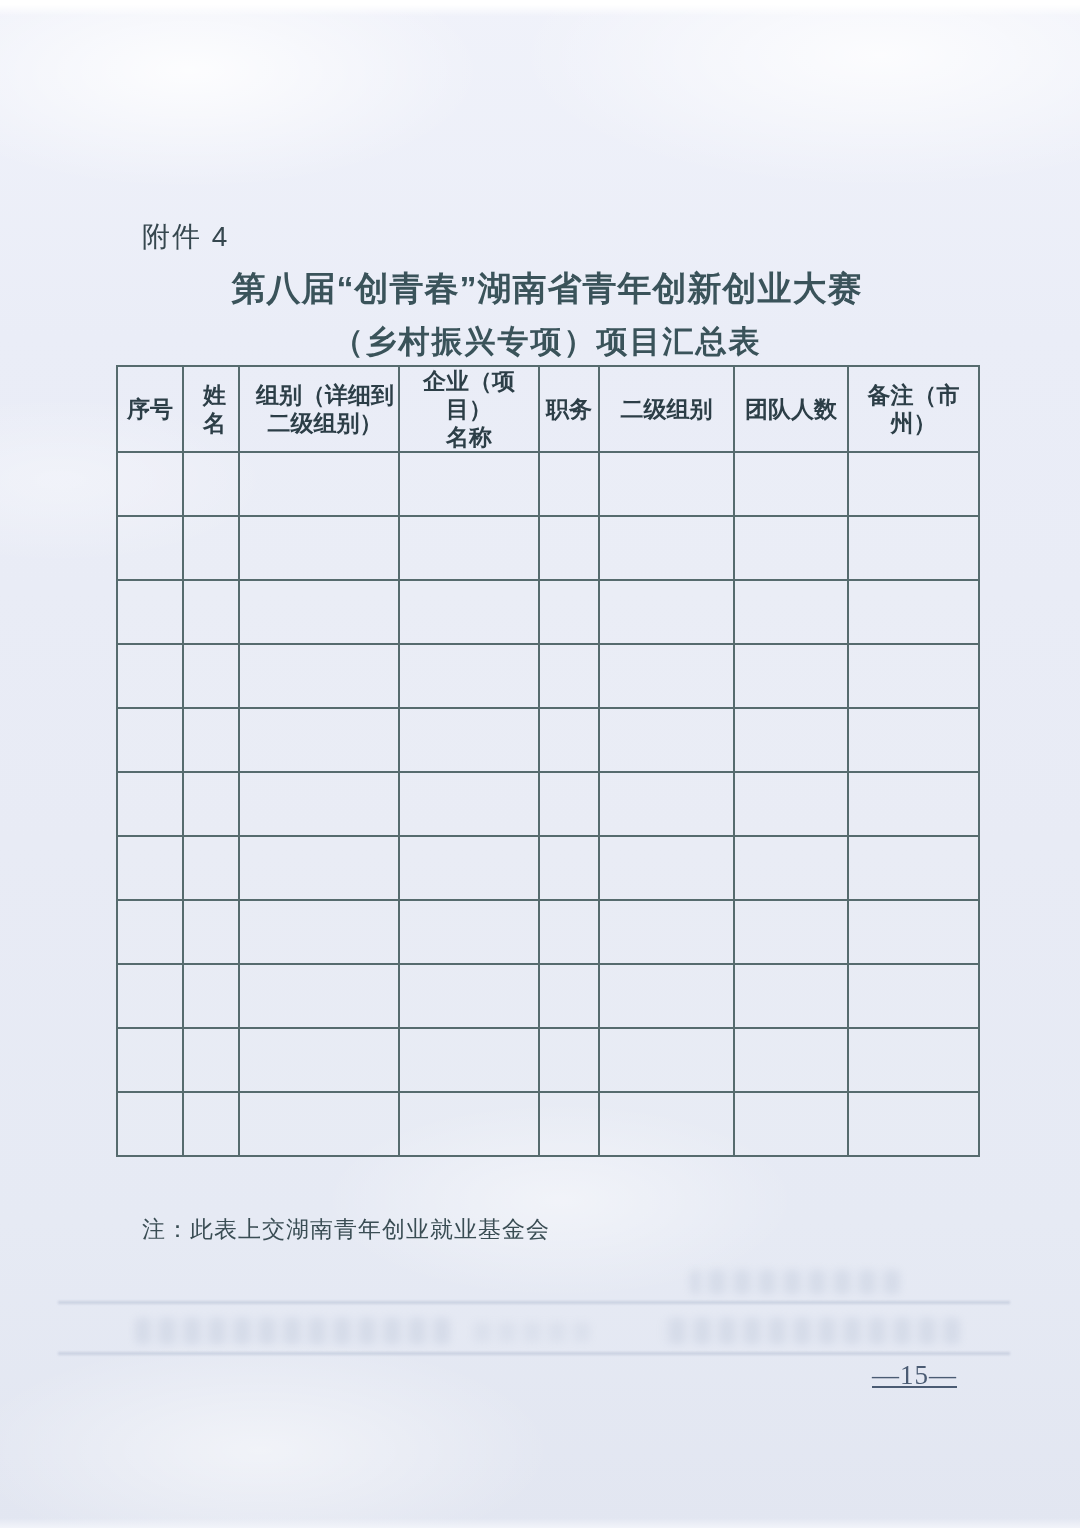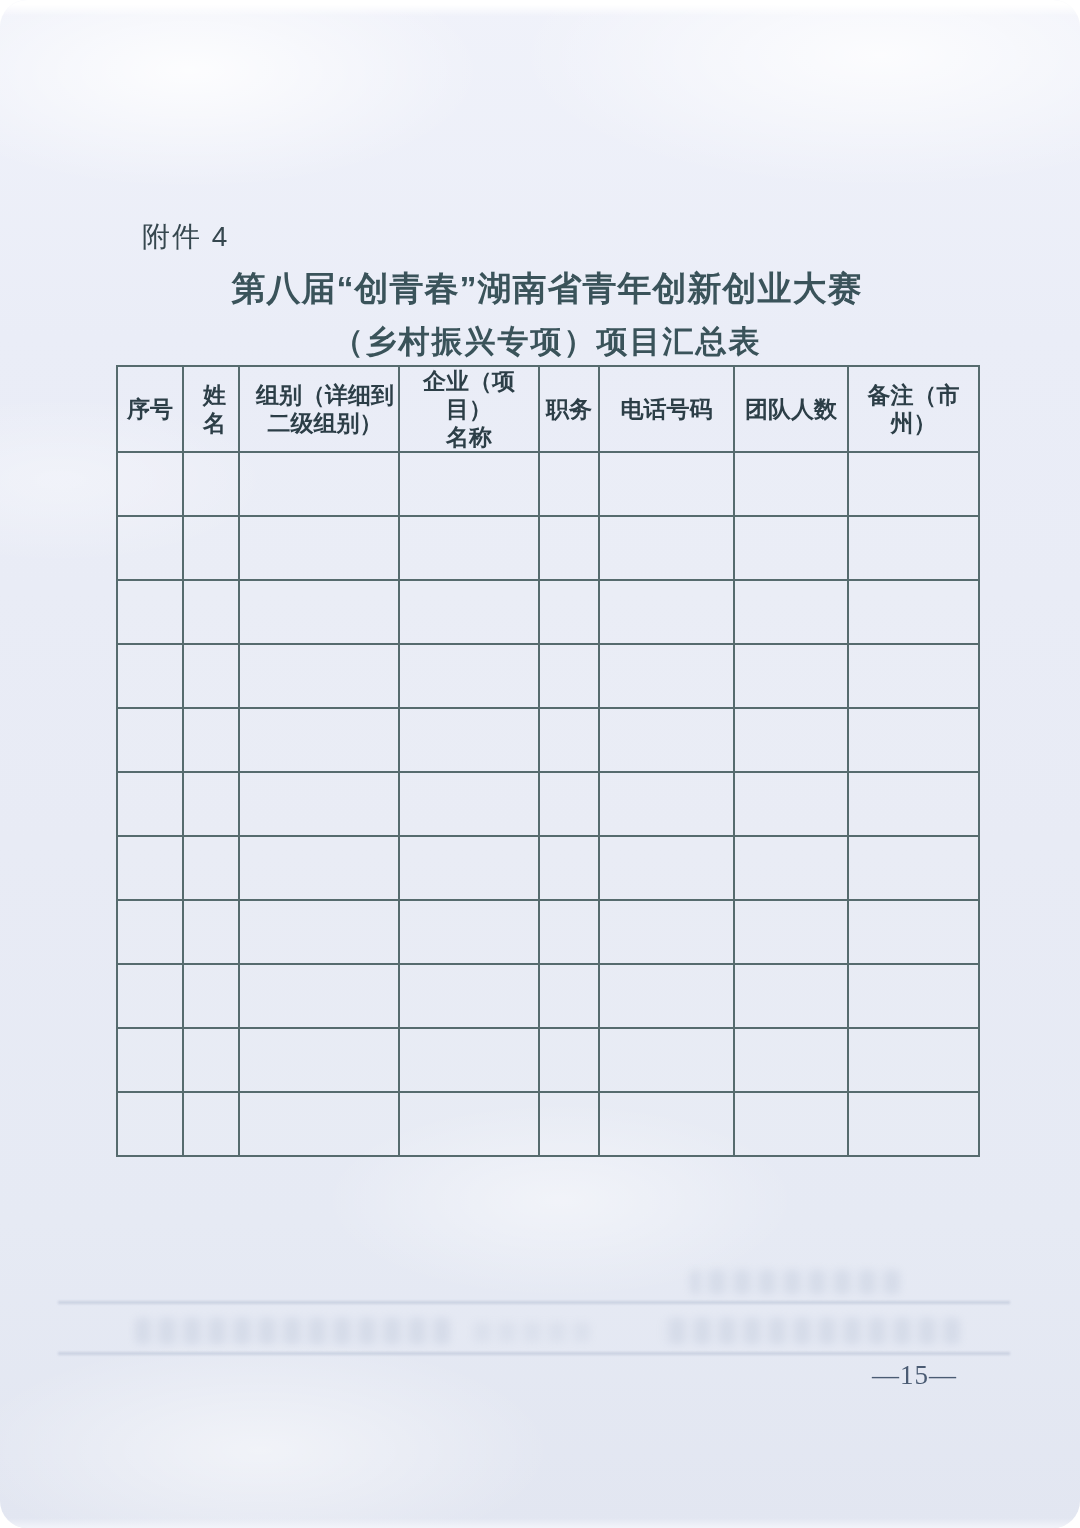--- a/index.html
+++ b/index.html
@@ -50,21 +50,21 @@
 
   .note-text {
     position:absolute; left:142px; top:1214px;
     font-family:"Liberation Serif", serif;
     font-size:23px; color:#3a4d54; letter-spacing:1px;
   }
 
   .page-number {
     position:absolute; left:872px; top:1360px;
     font-family:"Liberation Serif", serif;
-    font-size:27px; color:#4a5b73; letter-spacing:1px;
+    font-size:27px; color:#4a5b73; letter-spacing:1px;text-decoration:underline;
   }
 
   
   .bt-strip {
     position:absolute; height:24px; border-radius:4px;
     filter:blur(4px); opacity:.30; transform:scaleX(-1);
     background:repeating-linear-gradient(90deg,
       rgba(140,156,184,.55) 0 16px, rgba(140,156,184,.08) 16px 25px);
   }
   .bt-a  { left:690px; top:1270px; width:210px; }
@@ -78,21 +78,21 @@
   .bt-rule-a { left:58px;  top:1301px; width:952px; }
   .bt-rule-b { left:58px;  top:1352px; width:952px; }
   .bottom-streak {
     position:absolute; left:0; bottom:0; width:100%; height:10px;
     background:linear-gradient(0deg,#f2f4fa, rgba(255,255,255,0));
   }
 </style>
 </head>
 <body>
 
-<div class="page" style="color: rgb(47, 64, 72); border-radius: 27px;">
+<div class="page" style="color: rgb(47, 64, 72);">
 
   <div class="top-streak"></div>
 
   <div class="attachment-label">附件 4</div>
 
   <div class="title-block">
     <div class="title-1" style="color: rgb(58, 83, 90);">第八届“创青春”湖南省青年创新创业大赛</div>
     <div class="title-2" style="color: rgb(58, 83, 90);">（乡村振兴专项）项目汇总表</div>
   </div>
 
@@ -109,21 +109,21 @@
     </colgroup>
     <thead>
       <tr>
         <th style="border-color: rgb(86, 107, 110);">序号</th>
         <th style="border-color: rgb(86, 107, 110); padding-left: 8px;">姓名</th>
         <th style="border-color: rgb(86, 107, 110); padding-left: 13px;">组别（详细到
 二级组别）</th>
         <th style="border-color: rgb(86, 107, 110);">企业（项目）
 名称</th>
         <th style="border-color: rgb(86, 107, 110);">职务</th>
-        <th style="border-color: rgb(86, 107, 110);">电话号码</th>
+        <th style="border-color: rgb(86, 107, 110);">二级组别</th>
         <th style="border-color: rgb(86, 107, 110);">团队人数</th>
         <th style="border-color: rgb(86, 107, 110);">备注（市州）</th>
       </tr>
     </thead>
     <tbody>
         <tr>
           <td style="border-color: rgb(86, 107, 110);"></td>
           <td style="border-color: rgb(86, 107, 110);"></td>
           <td style="border-color: rgb(86, 107, 110);"></td>
           <td style="border-color: rgb(86, 107, 110);"></td>
@@ -229,20 +229,21 @@
           <td style="border-color: rgb(86, 107, 110);"></td>
           <td style="border-color: rgb(86, 107, 110);"></td>
           <td style="border-color: rgb(86, 107, 110);"></td>
           <td style="border-color: rgb(86, 107, 110);"></td>
           <td style="border-color: rgb(86, 107, 110);"></td>
         </tr>
       </tbody>
   </table>
 
 
+  <div class="note-text">注：此表上交湖南青年创业就业基金会</div>
 
   <div class="bt-strip bt-a"></div>
   <div class="bt-rule bt-rule-a"></div>
   <div class="bt-strip bt-b1"></div>
   <div class="bt-strip bt-b2"></div>
   <div class="bt-strip bt-b3"></div>
   <div class="bt-rule bt-rule-b"></div>
 
   <div class="page-number">—15—</div>
 

